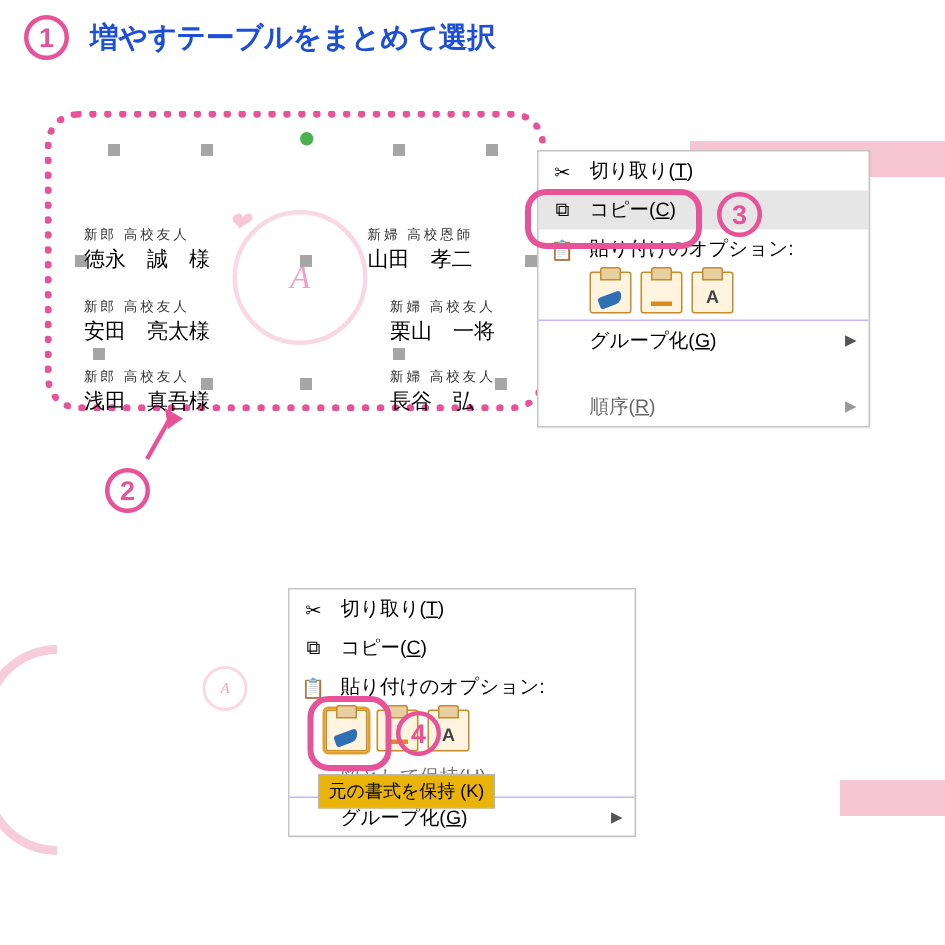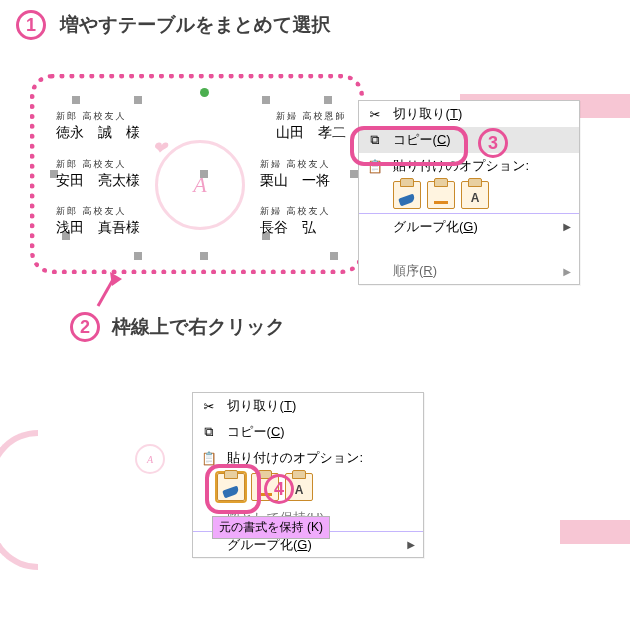--- a/index.html
+++ b/index.html
@@ -18,21 +18,21 @@
     justify-content: center;
     width: 30px;
     height: 30px;
     border: 3px solid #e85298;
     color: #e85298;
     border-radius: 50%;
     font-weight: bold;
     font-size: 18px;
   }
   .callout-text {
-    color: #404040;
+    color: #1d4ed8;
     font-weight: bold;
     font-size: 19px;
   }
   .dotted-box {
     position: absolute;
     border: 5px dotted #e85298;
     border-radius: 22px;
   }
   .sel-handle {
     width: 8px; height: 8px;
@@ -49,20 +49,21 @@
     position: absolute;
     font-size: 14px;
     white-space: nowrap;
     color: #000;
   }
   .small-top {
     font-size: 9px;
     color: #333;
     letter-spacing: 2px;
     margin-bottom: 1px;
+    margin-top: 40px;
   }
   .ctx-menu {
     position: absolute;
     background: #fff;
     border: 1px solid #c4c4c4;
     font-size: 13px;
     min-width: 215px;
     box-shadow: 1px 1px 0 rgba(0,0,0,0.04);
   }
   .ctx-menu .row {
@@ -140,21 +141,21 @@
     font-family: serif;
   }
   .watermark.tiny { width: 30px; height:30px; border-width:2px; font-size:10px;}
   .heart {
     position: absolute;
     color: #f19ab8;
     font-size: 18px;
   }
   .tooltip {
     position: absolute;
-    background: #f0abfc;
+    background: #eab308;
     border: 1px solid #b5b5b5;
     font-size: 12px;
     padding: 2px 6px;
   }
   .swirl {
     position: absolute;
     width: 50px; height: 140px;
     border: 6px solid #f19ab8;
     border-right: none;
     border-radius: 60px 0 0 60px;
@@ -197,21 +198,21 @@
   <div>徳永　誠　様</div>
 </div>
 <div class="name-block" style="left:56px; top:158px;">
   <div class="small-top">新郎 高校友人</div>
   <div>安田　亮太様</div>
 </div>
 <div class="name-block" style="left:56px; top:205px;">
   <div class="small-top">新郎 高校友人</div>
   <div>浅田　真吾様</div>
 </div>
-<div class="name-block" style="left:276px; top:110px;">
+<div class="name-block" style="left:245px; top:110px;">
   <div class="small-top">新婦 高校恩師</div>
   <div>山田　孝二</div>
 </div>
 <div class="name-block" style="left:260px; top:158px;">
   <div class="small-top">新婦 高校友人</div>
   <div>栗山　一将</div>
 </div>
 <div class="name-block" style="left:260px; top:205px;">
   <div class="small-top">新婦 高校友人</div>
   <div>長谷　弘</div>
@@ -258,21 +259,20 @@
   <span class="callout-num">3</span>
 </div>
 
 <svg style="position:absolute; left:90px; top:276px; width:40px; height:40px; overflow:visible;">
   <line x1="25" y1="0" x2="8" y2="30" stroke="#e85298" stroke-width="3"></line>
   <polygon points="20,-4 32,3 22,10" fill="#e85298"></polygon>
 </svg>
 
 <div style="position:absolute; left:70px; top:312px; display:flex; align-items:center; gap:12px;">
   <span class="callout-num">2</span>
-  <span class="callout-text">枠線上で右クリック</span>
 </div>
 
 <div class="swirl" style="left:-12px; top:430px;"></div>
 
 <div class="pink-band" style="top:520px; width:70px;"></div>
 
 <div class="watermark tiny" style="left:135px; top:444px;">
   <span>A</span>
 </div>
 

